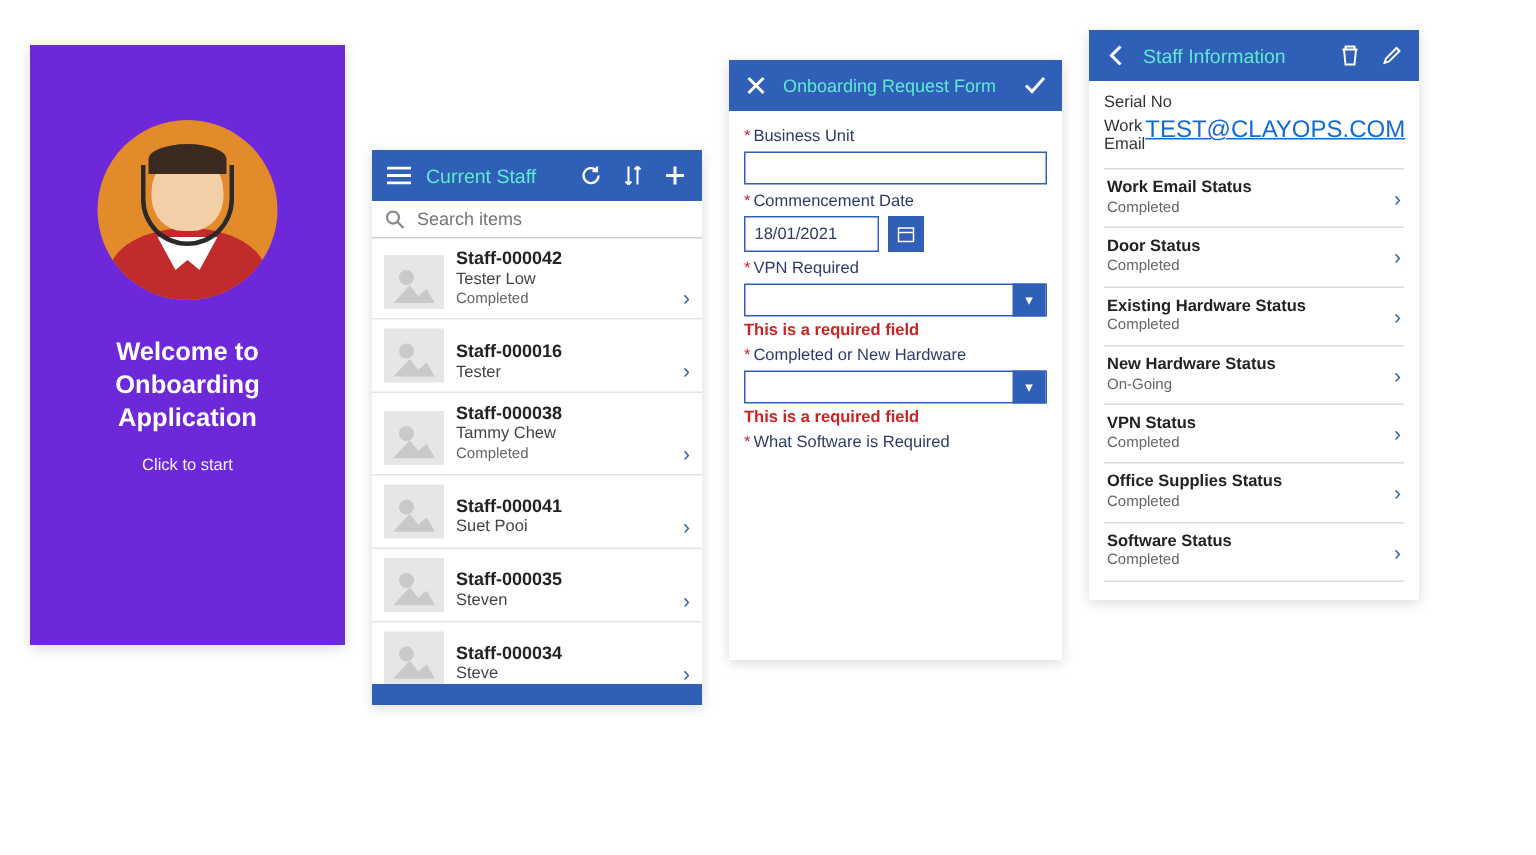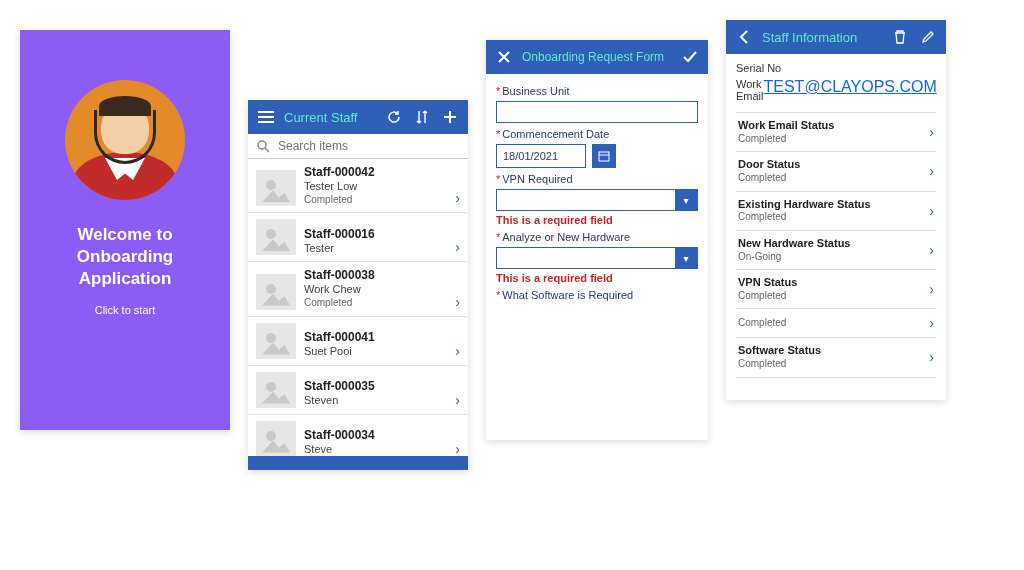--- a/index.html
+++ b/index.html
@@ -18,21 +18,21 @@
     box-shadow: 0 2px 8px rgba(0,0,0,0.15);
     flex-shrink: 0;
     display: flex;
     flex-direction: column;
     overflow: hidden;
   }
   
   .welcome {
     width: 210px;
     height: 400px;
-    background: #8b5cf6;
+    background: #6d28d9;
     color: #fff;
     text-align: center;
     padding: 50px 18px 0 18px;
     margin-top: 10px;
   }
   .avatar-wrap {
     width: 120px; height: 120px; border-radius: 50%;
     background: #e38b2b;
     margin: 0 auto 24px auto;
     position: relative;
@@ -170,21 +170,21 @@
         <div class="row-text">
           <div class="id">Staff-000016</div>
           <div class="name">Tester</div>
         </div>
         <div class="chev">›</div>
       </div>
       <div class="row">
         <div class="thumb"></div>
         <div class="row-text">
           <div class="id">Staff-000038</div>
-          <div class="name">Work Chew</div>
+          <div class="name">Tammy Chew</div>
           <div class="status">Completed</div>
         </div>
         <div class="chev">›</div>
       </div>
       <div class="row">
         <div class="thumb"></div>
         <div class="row-text">
           <div class="id">Staff-000041</div>
           <div class="name">Suet Pooi</div>
         </div>
@@ -240,21 +240,21 @@
       </div>
     </div>
 
     <div class="fld-label"><span class="star">*</span><span>VPN Required</span></div>
     <div class="fld-input" style="padding:0;">
       <span style="flex:1"></span>
       <span class="select-caret">▾</span>
     </div>
     <div class="err">This is a required field</div>
 
-    <div class="fld-label"><span class="star">*</span><span>Analyze or New Hardware</span></div>
+    <div class="fld-label"><span class="star">*</span><span>Completed or New Hardware</span></div>
     <div class="fld-input" style="padding:0;">
       <span style="flex:1"></span>
       <span class="select-caret">▾</span>
     </div>
     <div class="err">This is a required field</div>
 
     <div class="fld-label"><span class="star">*</span><span>What Software is Required</span></div>
 
   </div>
 </div>
@@ -318,20 +318,21 @@
         </div>
         <div class="srow">
           <div class="srow-text">
             <div class="lbl">VPN Status</div>
             <div class="st">Completed</div>
           </div>
           <div class="chev">›</div>
         </div>
         <div class="srow">
           <div class="srow-text">
+            <div class="lbl">Office Supplies Status</div>
             <div class="st">Completed</div>
           </div>
           <div class="chev">›</div>
         </div>
         <div class="srow">
           <div class="srow-text">
             <div class="lbl">Software Status</div>
             <div class="st">Completed</div>
           </div>
           <div class="chev">›</div>

